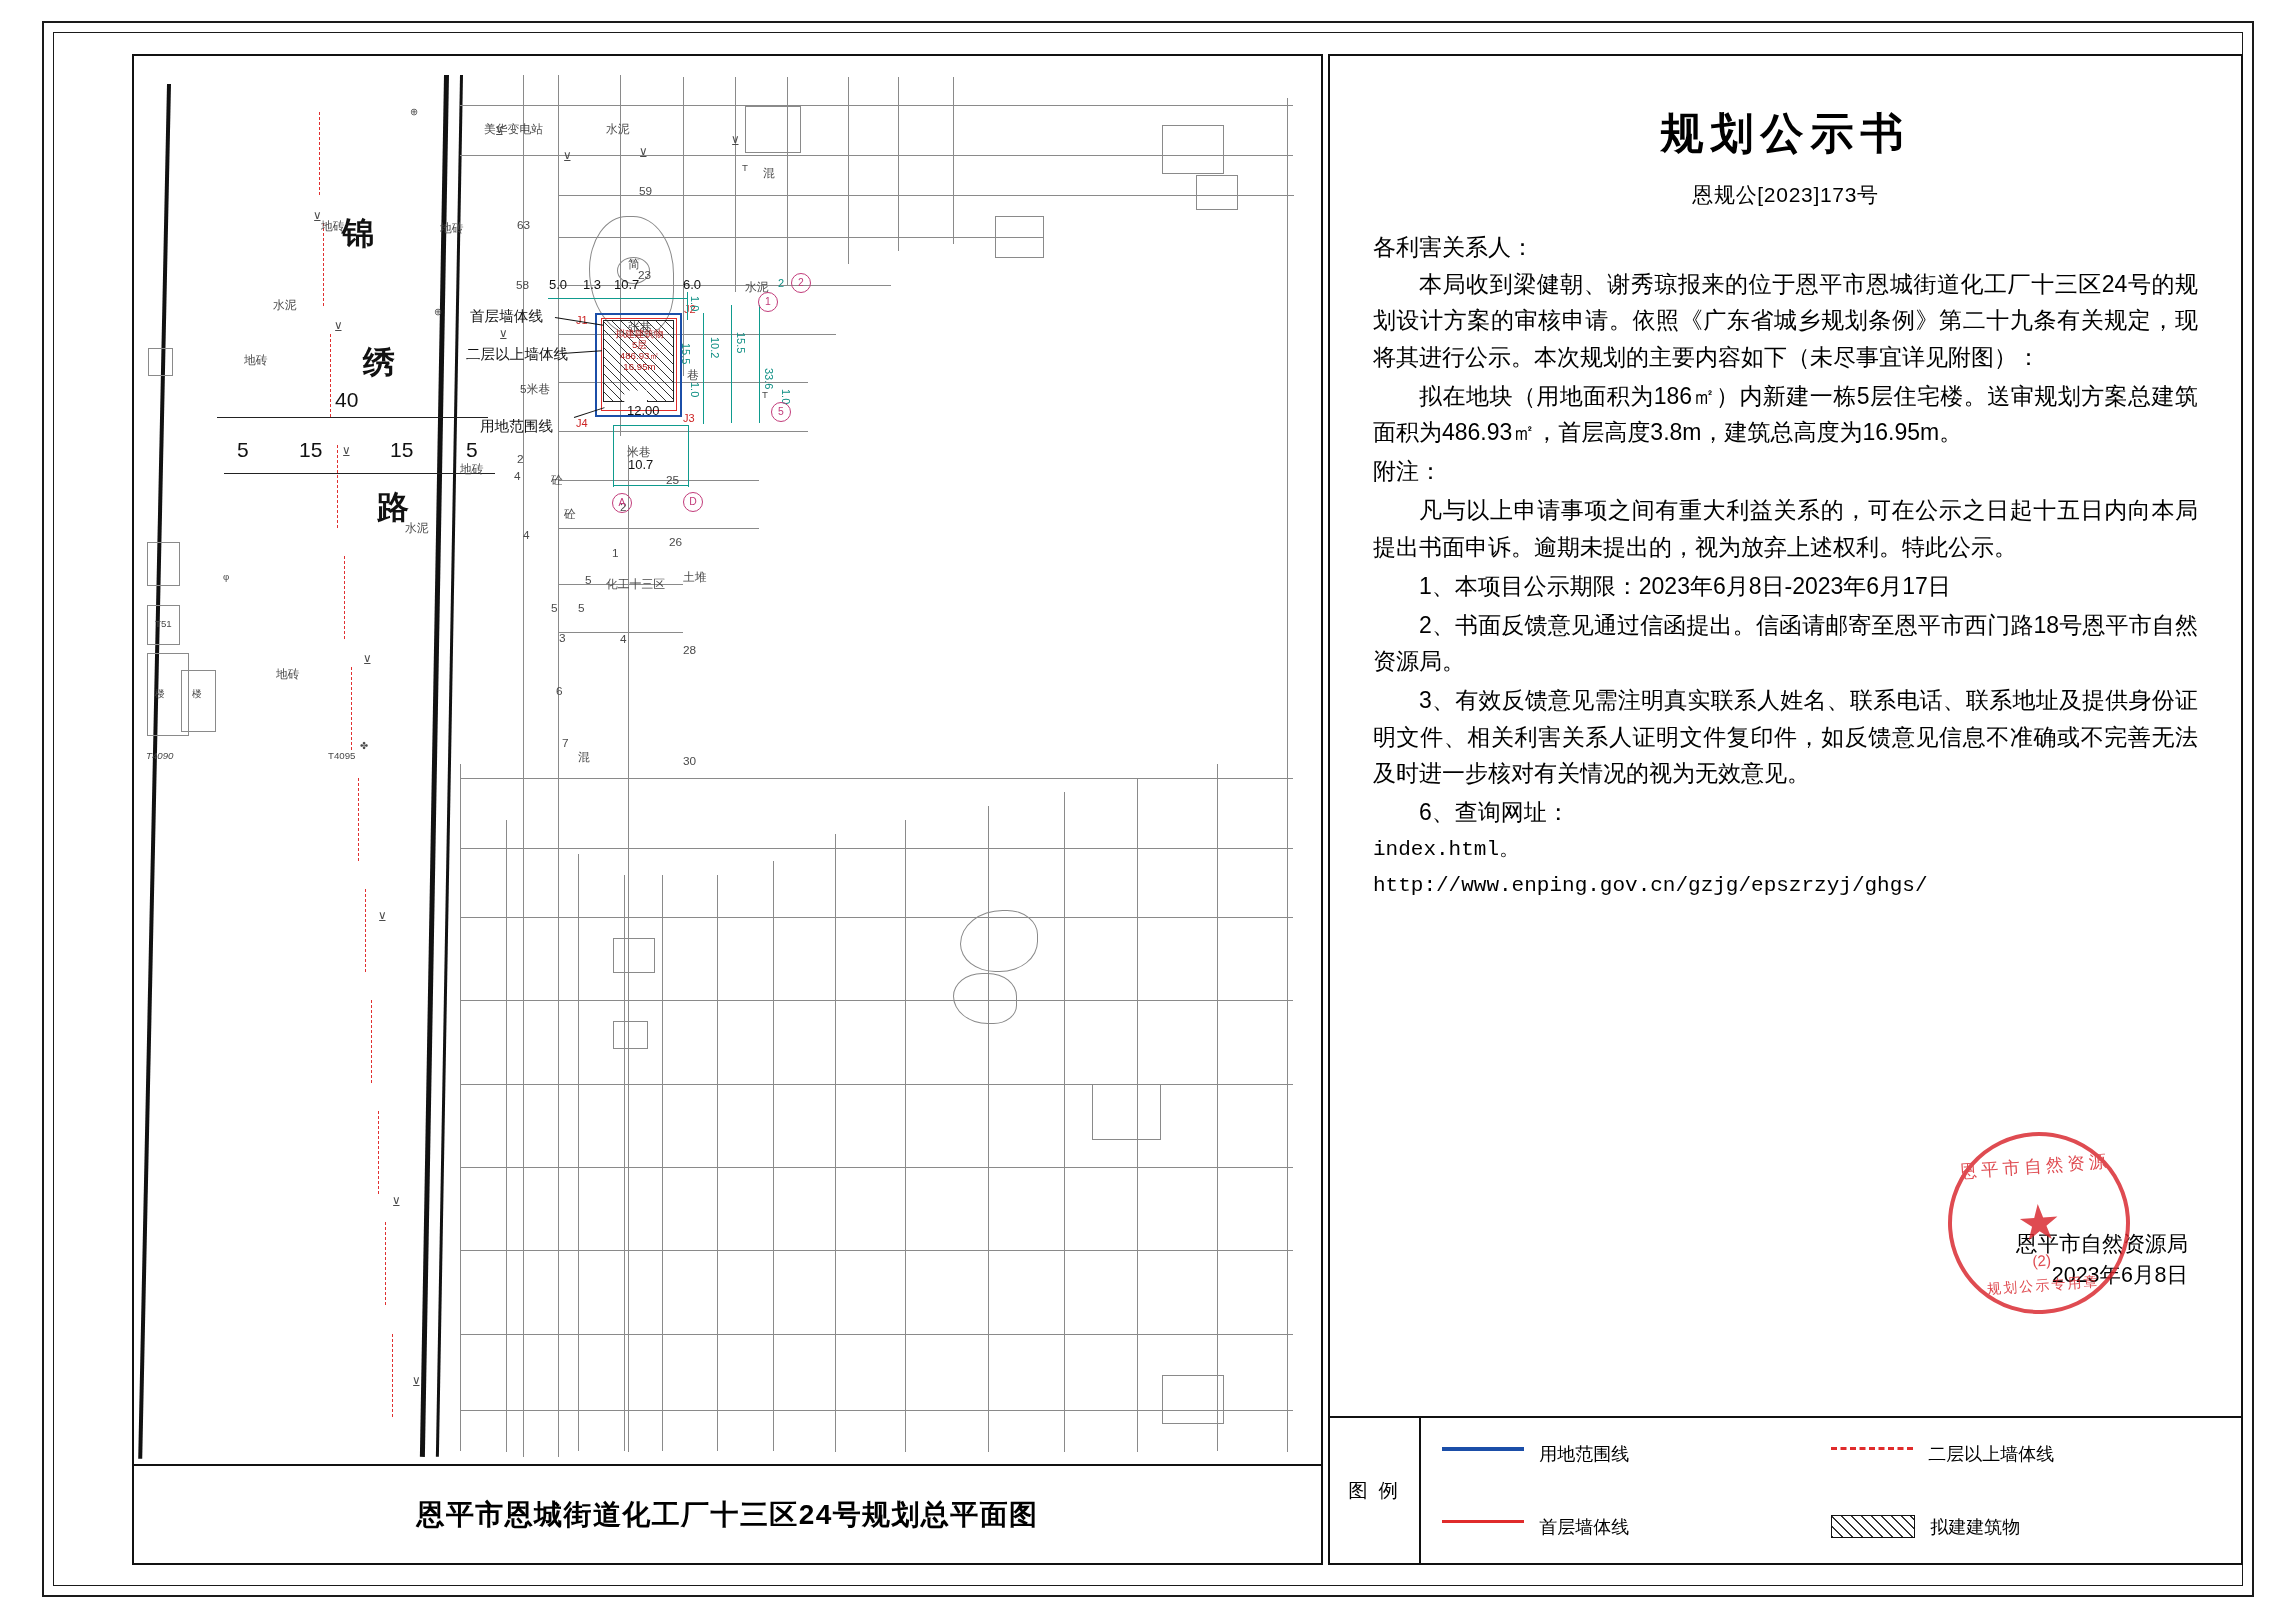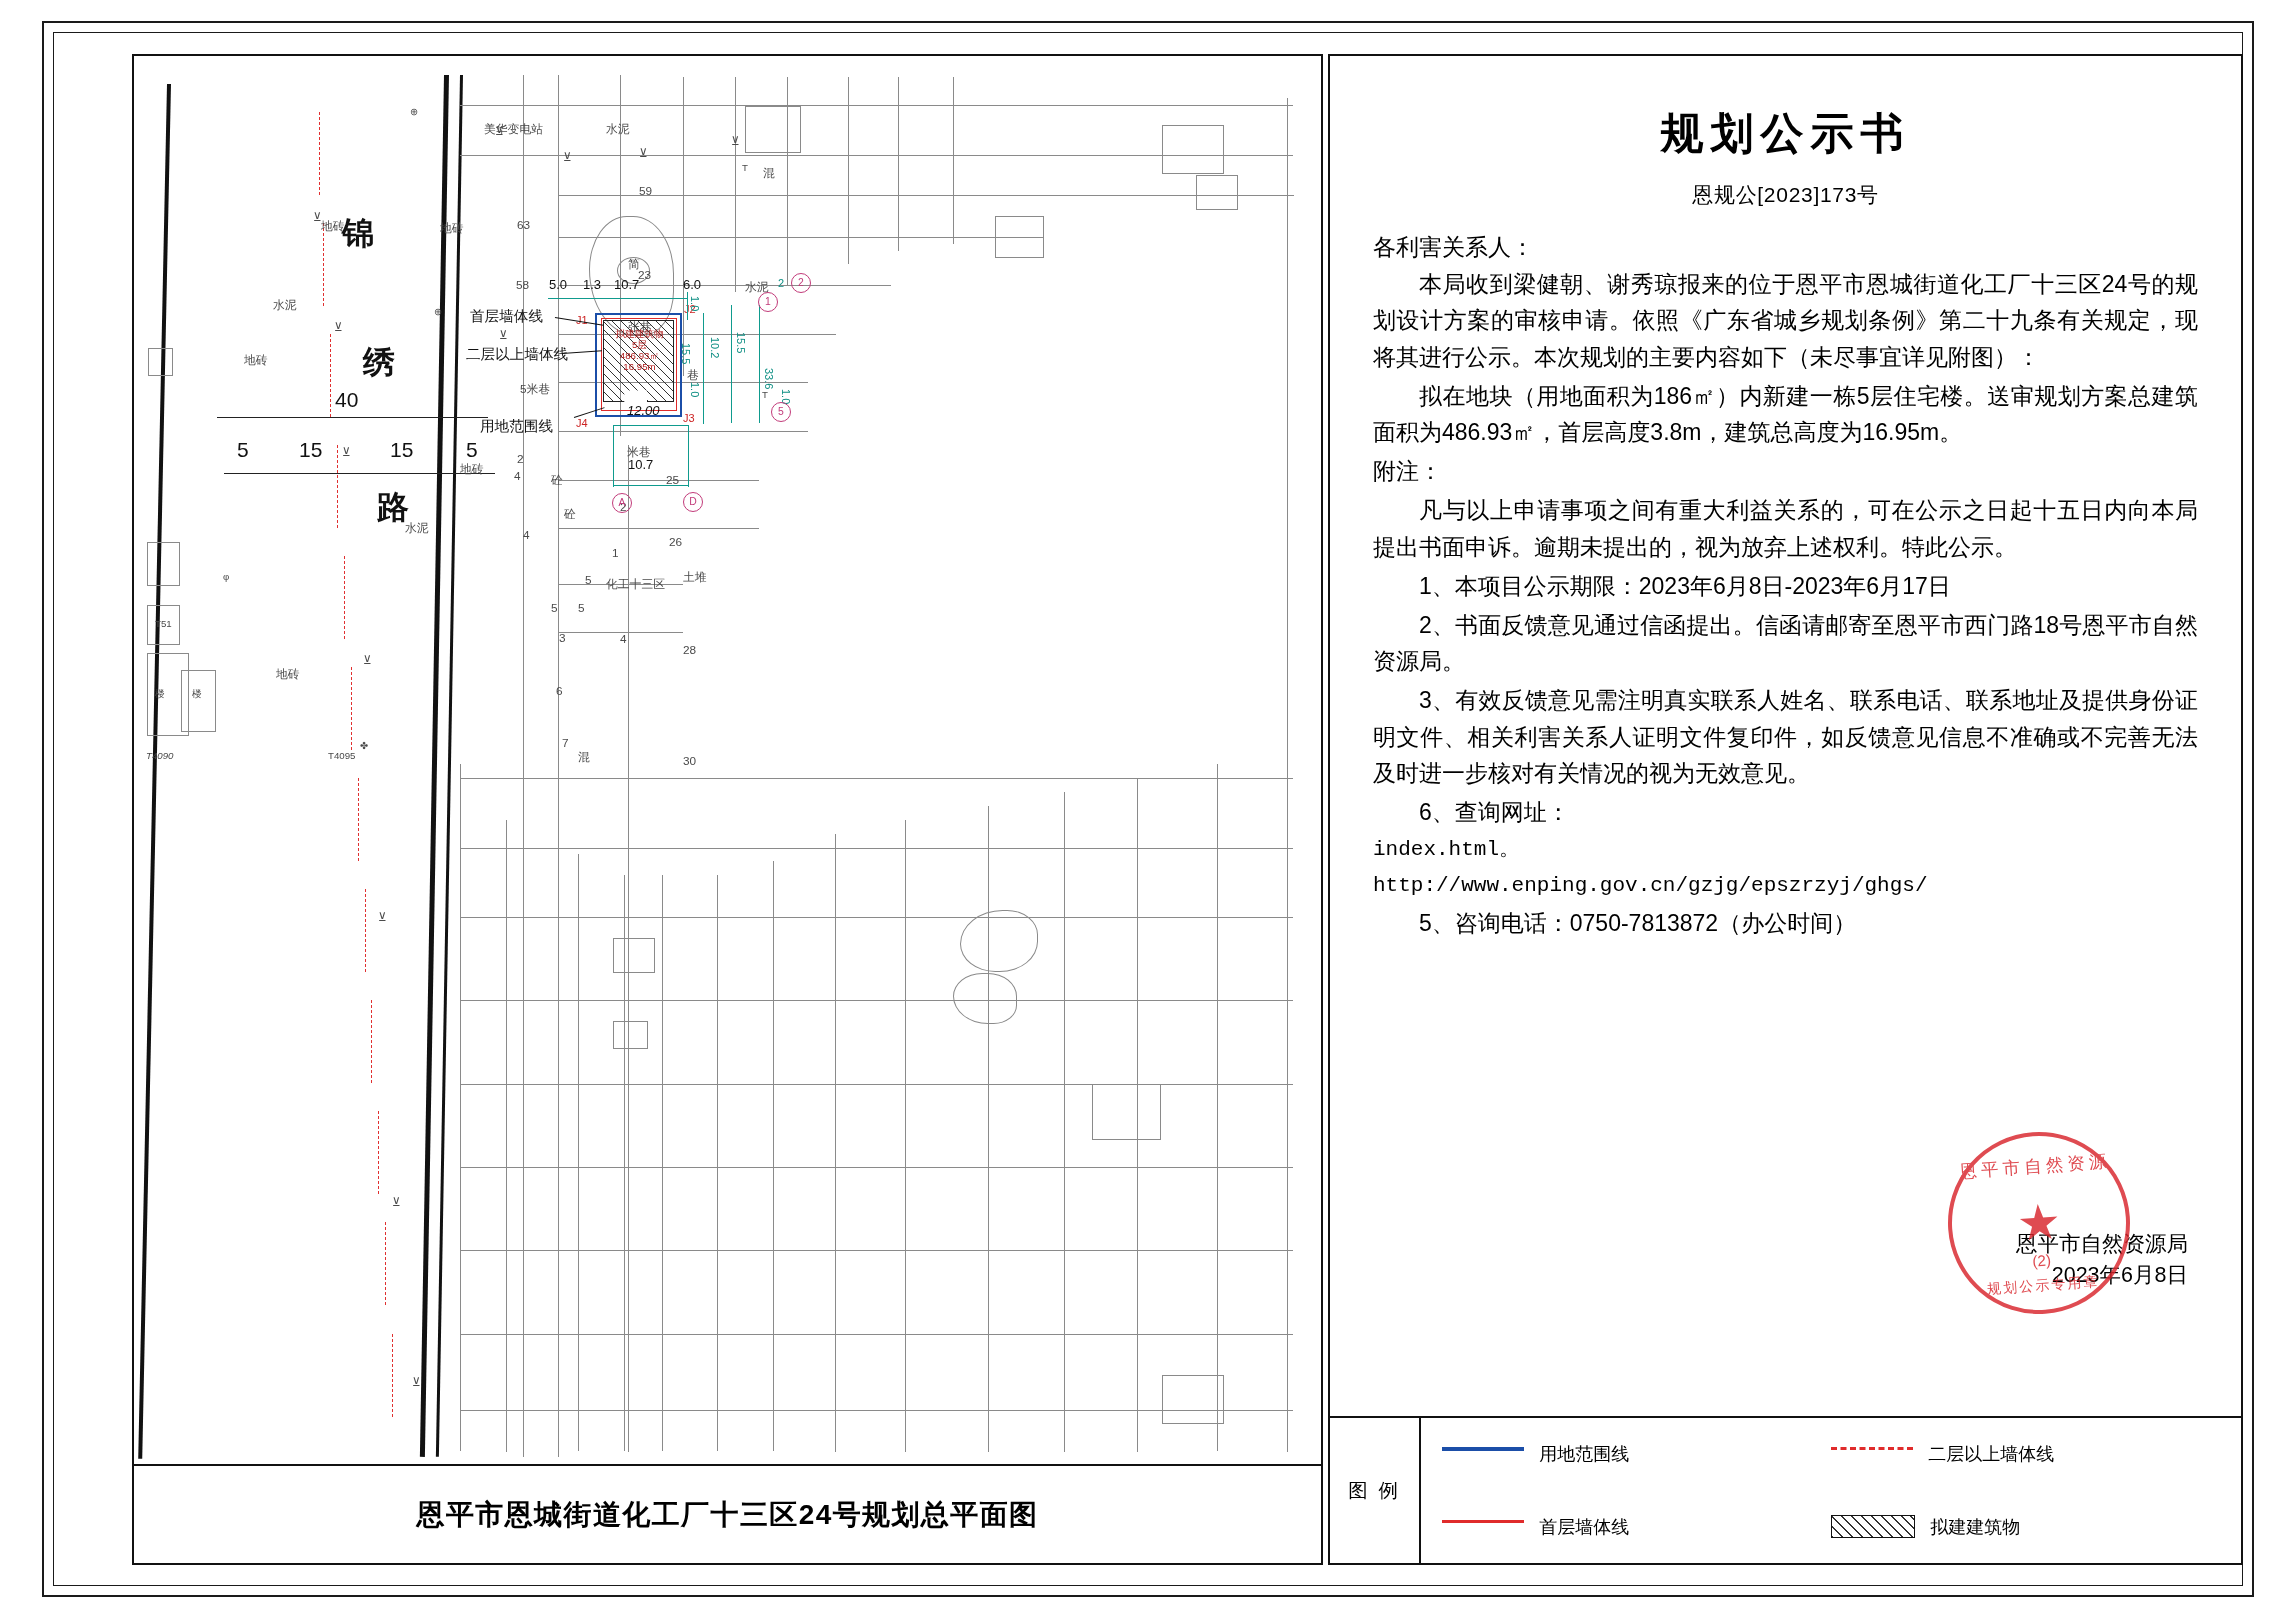--- a/index.html
+++ b/index.html
@@ -518,21 +518,21 @@
       <div class="teal" style="left:597px; top:249px; width:1.4px; height:118px;"></div>
       <div class="teal" style="left:625px; top:249px; width:1.4px; height:118px;"></div>
       <div class="teal" style="left:479px; top:369px; width:1.4px; height:62px;"></div>
       <div class="teal" style="left:554px; top:369px; width:1.4px; height:62px;"></div>
       <div class="teal" style="left:553px; top:236px; width:1.4px; height:28px;"></div>
 
       <div class="dim" style="left:415px; top:221px;">5.0</div>
       <div class="dim" style="left:449px; top:221px;">1.3</div>
       <div class="dim" style="left:480px; top:221px;">10.7</div>
       <div class="dim" style="left:549px; top:221px;">6.0</div>
-      <div class="dim" style="left:493px; top:347px;font-style:italic;">12.00</div>
+      <div class="dim" style="left:493px; top:347px;">12.00</div>
       <div class="dim" style="left:494px; top:401px;">10.7</div>
       <div class="teal-lbl" style="left:575px; top:281px; writing-mode: vertical-rl;">10.2</div>
       <div class="teal-lbl" style="left:601px; top:276px; writing-mode: vertical-rl;">15.5</div>
       <div class="teal-lbl" style="left:546px; top:287px; writing-mode: vertical-rl;">15.5</div>
       <div class="teal-lbl" style="left:629px; top:312px; writing-mode: vertical-rl;">33.6</div>
       <div class="teal-lbl" style="left:555px; top:240px; writing-mode: vertical-rl;">1.0</div>
       <div class="teal-lbl" style="left:555px; top:326px; writing-mode: vertical-rl;">1.0</div>
       <div class="teal-lbl" style="left:646px; top:333px; writing-mode: vertical-rl;">1.0</div>
       <div class="teal-lbl" style="left:644px; top:221px;">2</div>
 
@@ -563,21 +563,20 @@
       <div class="notice-para indent2">本局收到梁健朝、谢秀琼报来的位于恩平市恩城街道化工厂十三区24号的规划设计方案的审核申请。依照《广东省城乡规划条例》第二十九条有关规定，现将其进行公示。本次规划的主要内容如下（未尽事宜详见附图）：</div>
       <div class="notice-para indent2">拟在地块（用地面积为186㎡）内新建一栋5层住宅楼。送审规划方案总建筑面积为486.93㎡，首层高度3.8m，建筑总高度为16.95m。</div>
       <div class="notice-para">附注：</div>
       <div class="notice-para indent2">凡与以上申请事项之间有重大利益关系的，可在公示之日起十五日内向本局提出书面申诉。逾期未提出的，视为放弃上述权利。特此公示。</div>
       <div class="notice-para indent2">1、本项目公示期限：2023年6月8日-2023年6月17日</div>
       <div class="notice-para indent2">2、书面反馈意见通过信函提出。信函请邮寄至恩平市西门路18号恩平市自然资源局。</div>
       <div class="notice-para indent2">3、有效反馈意见需注明真实联系人姓名、联系电话、联系地址及提供身份证明文件、相关利害关系人证明文件复印件，如反馈意见信息不准确或不完善无法及时进一步核对有关情况的视为无效意见。</div>
       <div class="notice-para indent2">6、查询网址：</div>
       <div class="notice-para mono">index.html。</div>
       <div class="notice-para mono">http://www.enping.gov.cn/gzjg/epszrzyj/ghgs/</div>
-      <div class="notice-para indent2">5、咨询电话：0750-7813872（办公时间）</div>
     </div>
 
     <div class="legend-strip">
       <div class="legend-label">图 例</div>
       <div class="legend-items">
         <div class="legend-item">
           <span class="swatch sw-blue"></span>
           <span>用地范围线</span>
         </div>
         <div class="legend-item">

